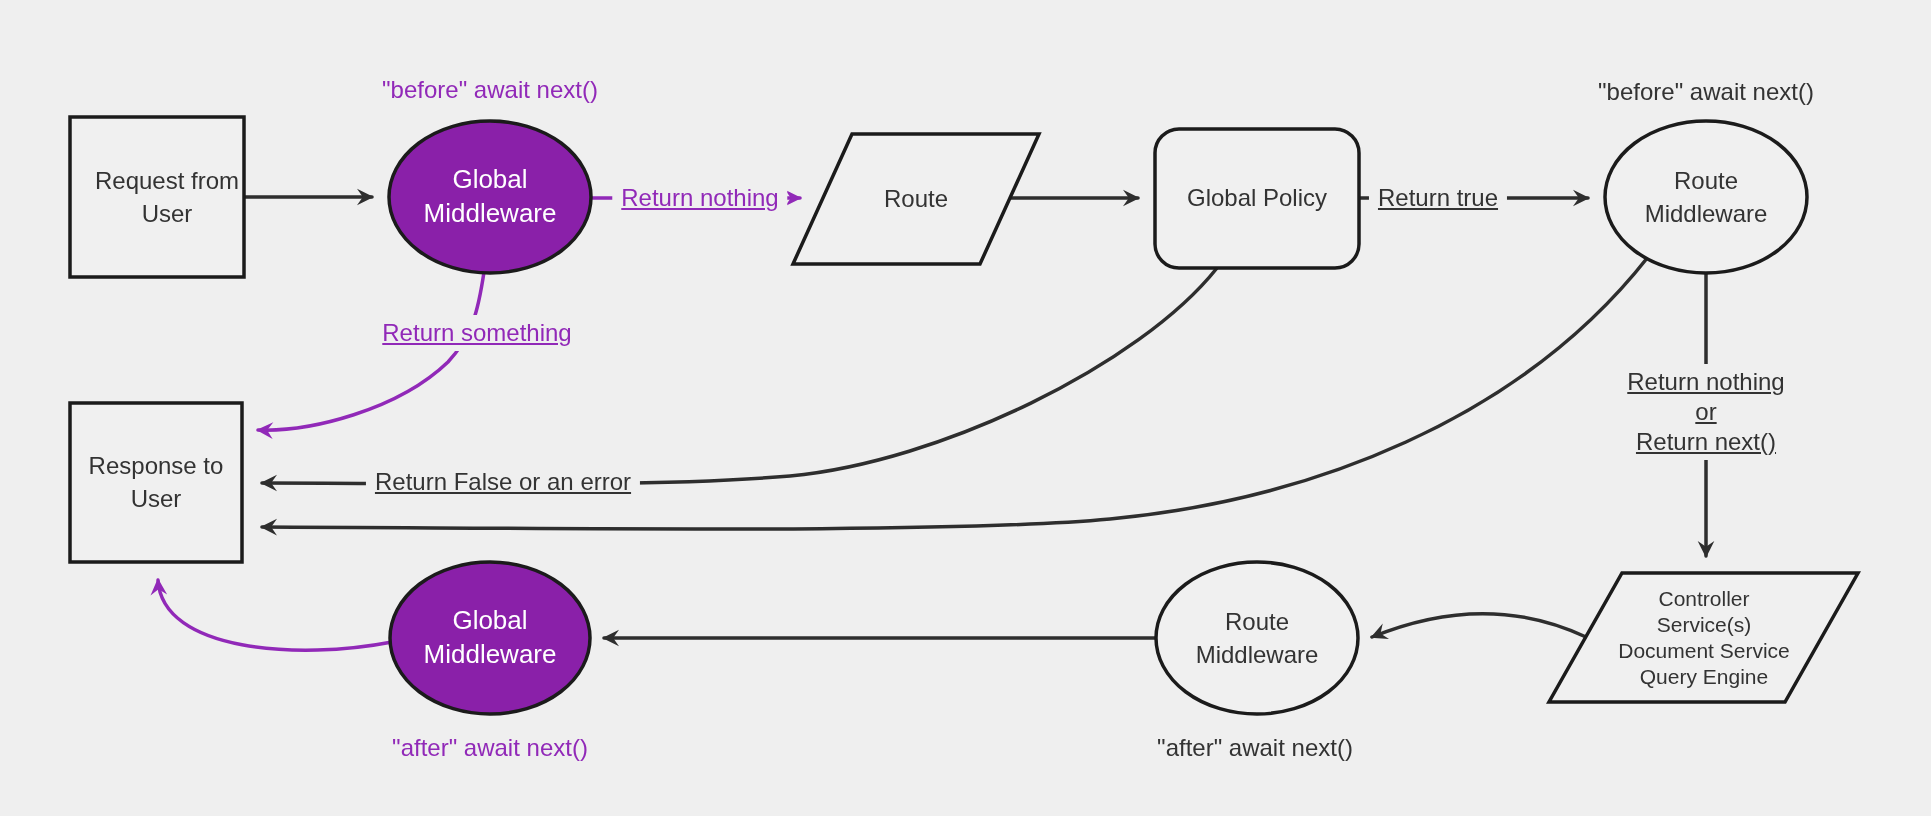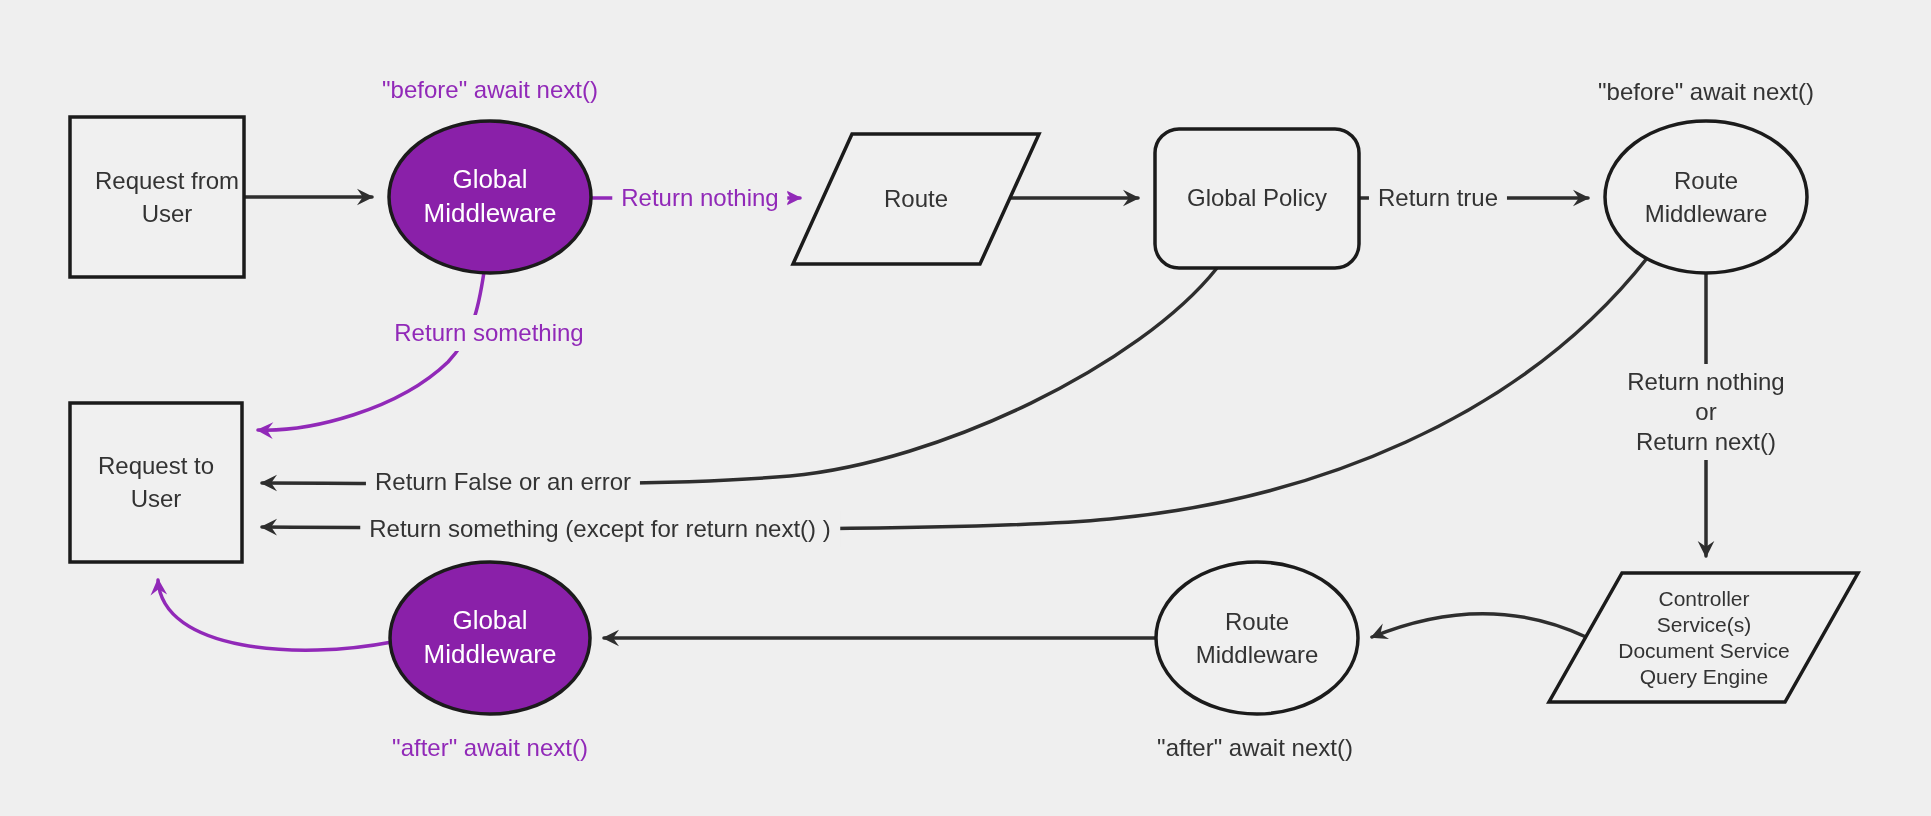--- a/index.html
+++ b/index.html
@@ -32,21 +32,21 @@
     font-size:24px;line-height:1.38;color:var(--text,#333);
   }
   .node-label.bold-white{
     color:var(--white_text,#fff);font-weight:normal;font-size:26px;line-height:1.3;
   }
   .node-label.small{font-size:21px;line-height:1.24;}
   .edge-label{
     position:absolute;transform:translate(-50%,-50%);
     white-space:pre-line;text-align:center;
     font-size:24px;line-height:1.25;color:var(--text,#333);
-    background:var(--background,#efefef);padding:3px 9px;
+    background:var(--background,#efefef);padding:3px 9px;text-decoration:underline;
   }
   .free-label{
     position:absolute;transform:translate(-50%,-50%);
     white-space:pre-line;text-align:center;
     font-size:24px;line-height:1.25;color:var(--text,#333);
   }
   .purple-text{color:var(--purple_line,#9129b8);}
 </style>
 </head>
 <body>
@@ -99,29 +99,28 @@
   <div class="node-label" style="left:1706px;top:197px">Route
 Middleware</div>
   <div class="node-label small" style="left:1704px;top:638px">Controller
 Service(s)
 Document Service
 Query Engine</div>
   <div class="node-label" style="left:1257px;top:638px">Route
 Middleware</div>
   <div class="node-label bold-white" style="left:490px;top:638px">Global
 Middleware</div>
-  <div class="node-label" style="left:156px;top:482px">Request to
+  <div class="node-label" style="left:156px;top:482px">Response to
 User</div>
 
   <div class="free-label purple-text" style="left:490px;top:90px">"before" await next()</div>
   <div class="free-label" style="left:1706px;top:92px">"before" await next()</div>
   <div class="edge-label purple-text" style="left:700px;top:198px">Return nothing</div>
   <div class="edge-label" style="left:1438px;top:198px">Return true</div>
-  <div class="edge-label purple-text" style="left:489px;top:333px">Return something</div>
+  <div class="edge-label purple-text" style="left:477px;top:333px">Return something</div>
   <div class="edge-label" style="left:503px;top:482px">Return False or an error</div>
-  <div class="edge-label" style="left:600px;top:529px">Return something (except for return next() )</div>
   <div class="edge-label" style="left:1706px;top:412px">Return nothing
 or
 Return next()</div>
   <div class="free-label" style="left:1255px;top:748px">"after" await next()</div>
   <div class="free-label purple-text" style="left:490px;top:748px">"after" await next()</div>
 
 </div>
 
 </body></html>

